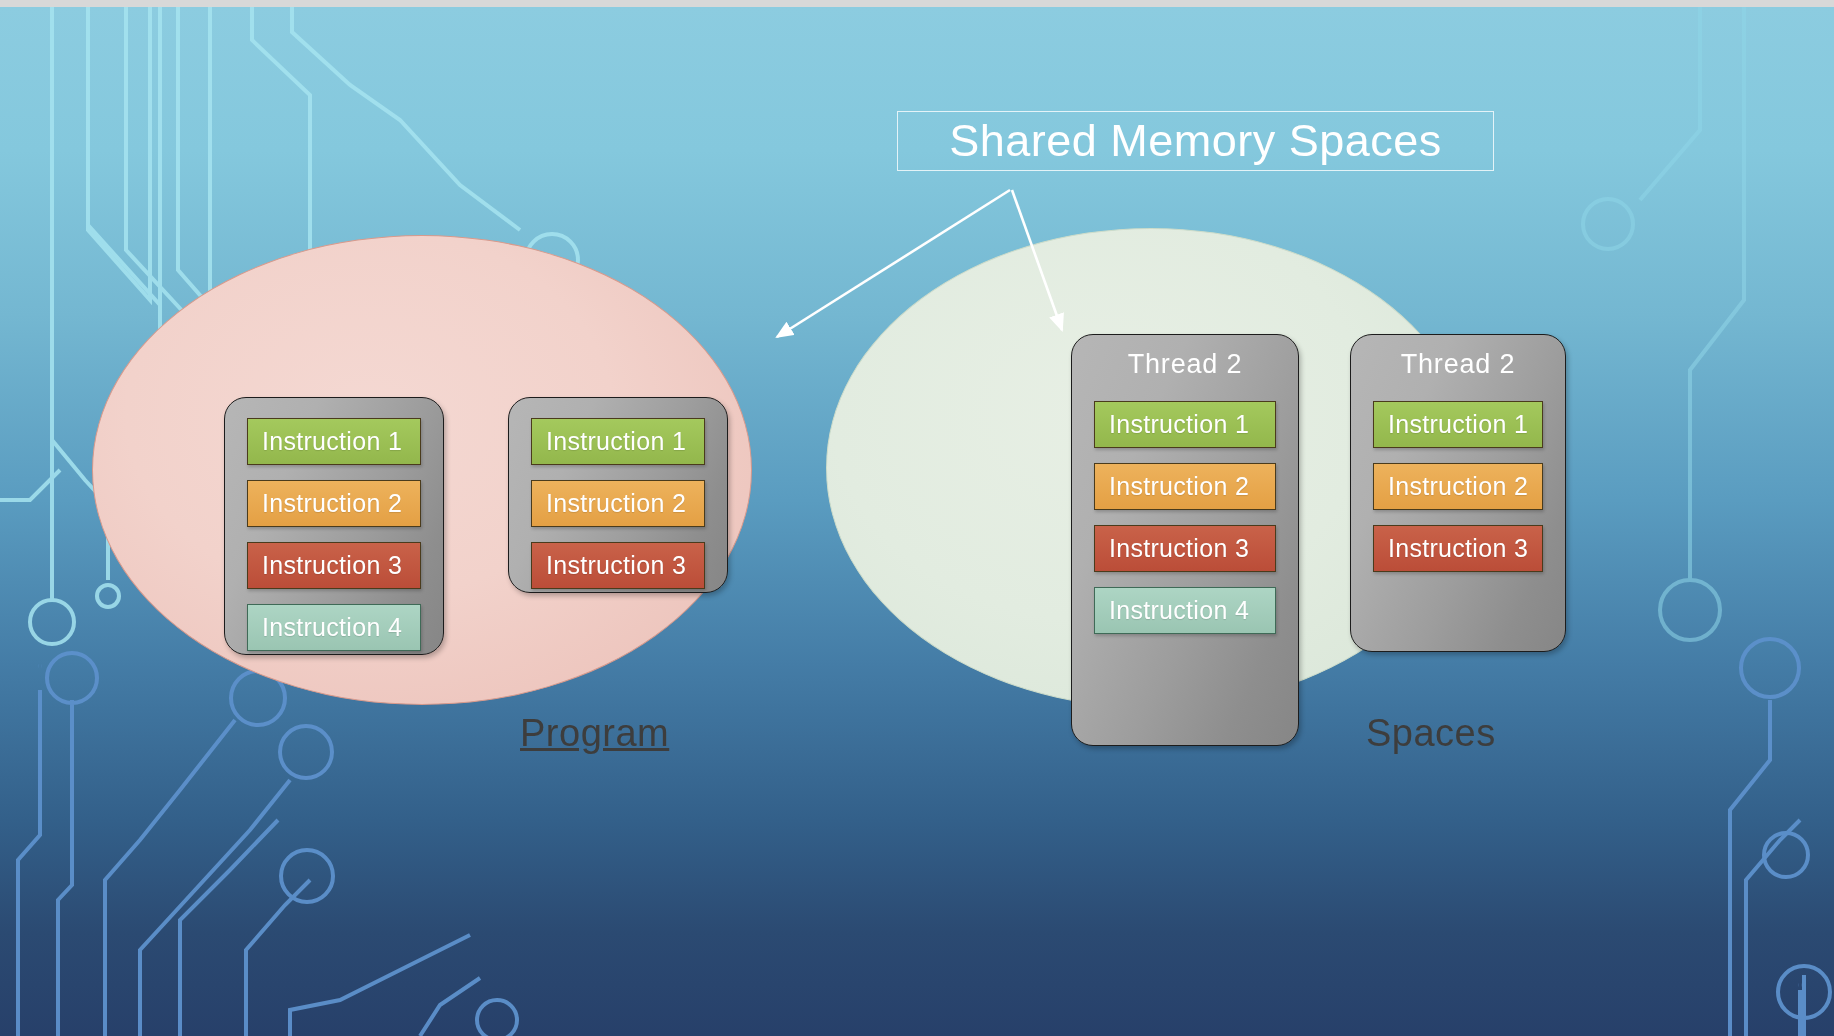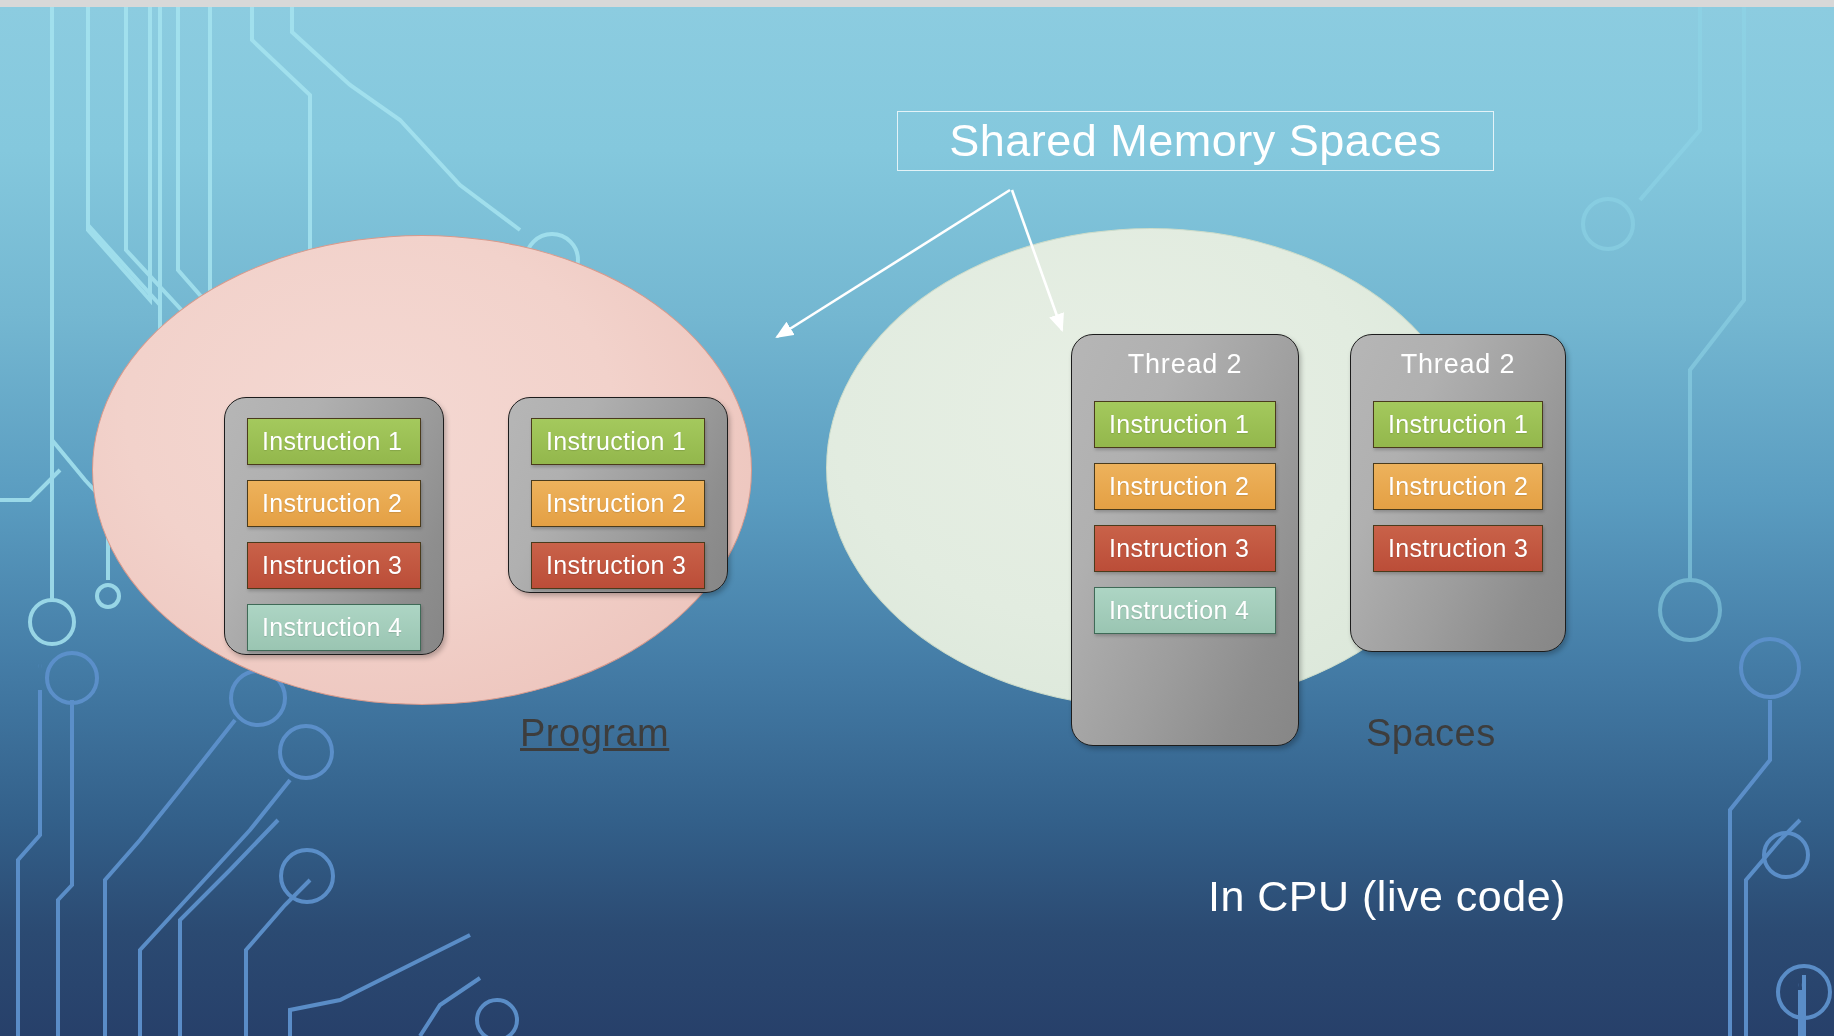--- a/index.html
+++ b/index.html
@@ -255,21 +255,20 @@
         <span>Instruction 2</span>
       </div>
       <div class="instr" style="background:linear-gradient(180deg,#c96249,#bb4d38);">
         <span>Instruction 3</span>
       </div>
     </div>
   </div>
 
   <div class="ellipse-caption" style="left:1366px; top:712px;">Spaces</div>
 
-  <div class="bottom-caption" style="left:1208px; top:872px;">In CPU (live code)</div>
 
   <svg class="arrows" viewBox="0 0 1834 1036" preserveAspectRatio="none">
     <defs>
       <marker id="ah" markerWidth="8" markerHeight="8" refX="6.2" refY="3" orient="auto" markerUnits="strokeWidth">
         <path d="M0,0 L7,3 L0,6 z" fill="#ffffff"></path>
       </marker>
     </defs>
     <path d="M1010,190 L777,337" stroke="#ffffff" stroke-width="2.6" fill="none" marker-end="url(#ah)"></path>
     <path d="M1012,190 L1062,330" stroke="#ffffff" stroke-width="2.6" fill="none" marker-end="url(#ah)"></path>
   </svg>

